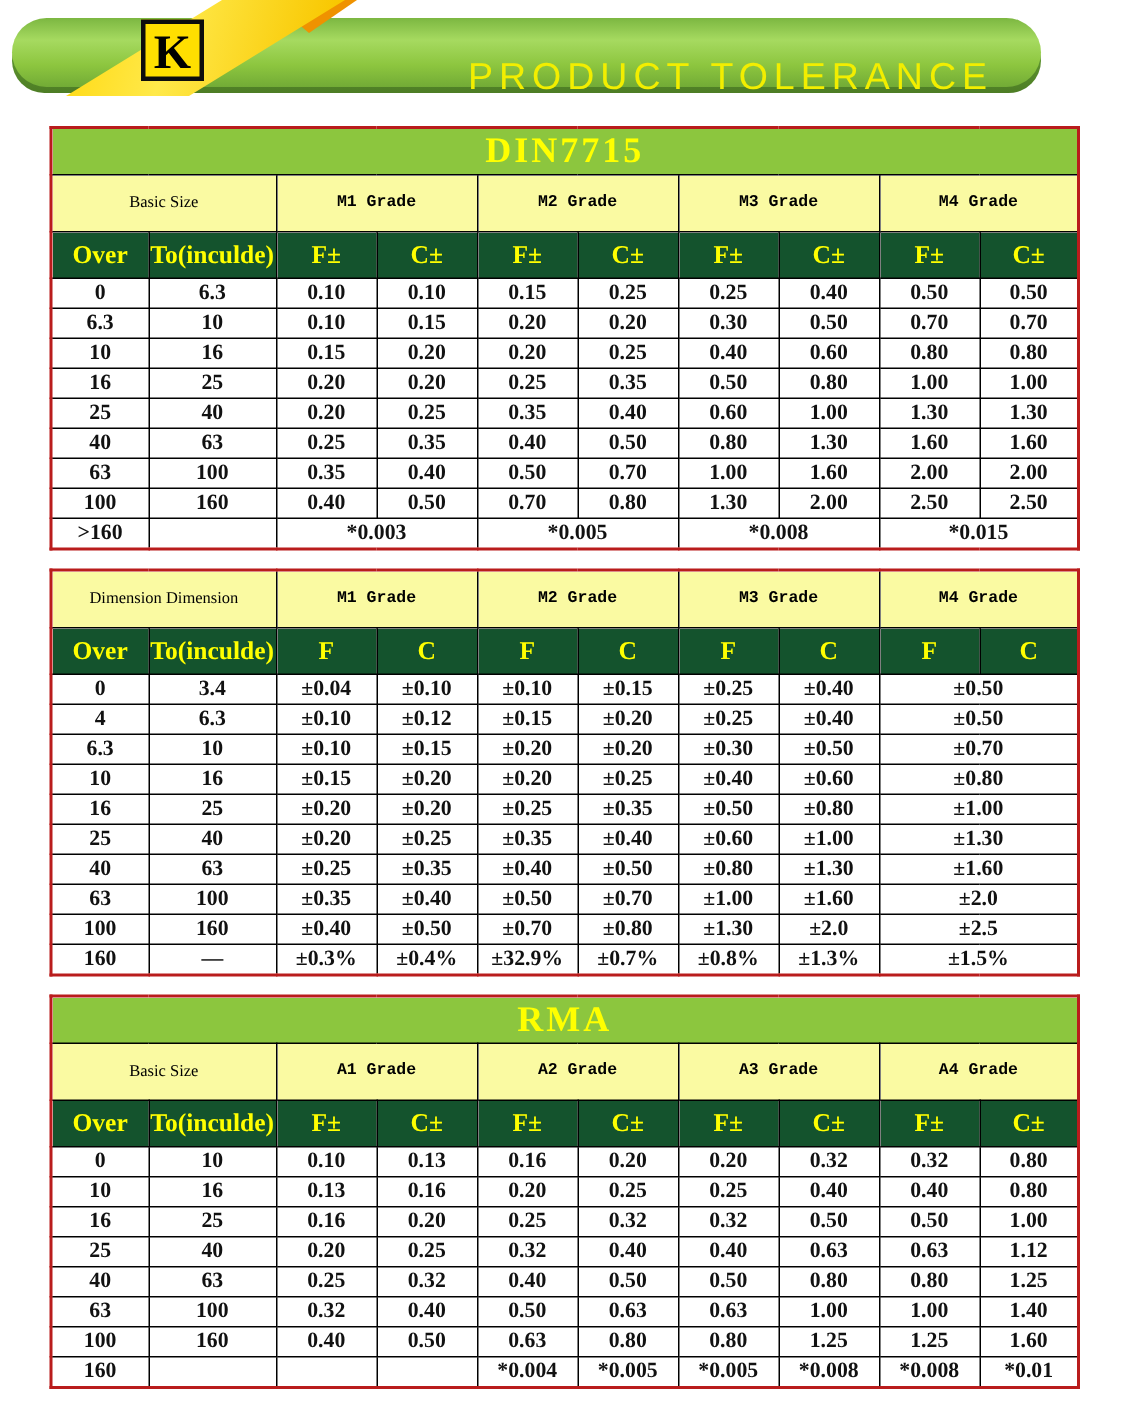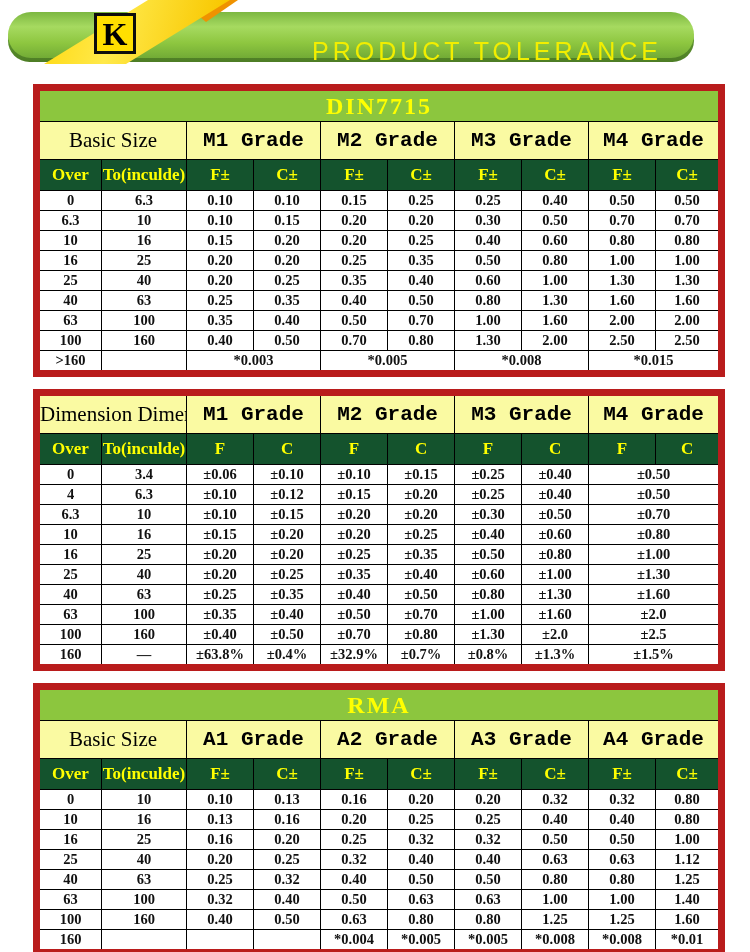--- a/index.html
+++ b/index.html
@@ -44,35 +44,35 @@
   }
   .kletter {
     font-family:"Liberation Serif", serif; font-weight:bold;
     font-size:32px; line-height:1; color:#000;
   }
 
   
   table.tol {
     border-collapse:collapse; table-layout:fixed;
     width:685px; margin:12px 0 0 33px;
-    border:7px solid #b91c1c;
+    border:2px solid #b91c1c;
   }
   table.tol:first-of-type { margin-top:10px; }
   table.tol td {
     border:1px solid #000; text-align:center; vertical-align:middle;
     padding:0; overflow:hidden; white-space:nowrap;
   }
   .title-row td {
     background:#8cc63e; color:#ffff00;
     font-weight:bold; font-size:24px; letter-spacing:2px;
     height:30px; line-height:30px;
   }
   .group-row td {
     background:#fafaa2; color:#000;
-    font-weight:normal; font-size:21px;
+    font-weight:normal; font-size:11px;
     height:37px; line-height:37px;
   }
   .group-row td.grade { font-weight:bold;font-family:Liberation Mono, monospace; }
   .sub-row td {
     background:#14532d; color:#ffff00;
     font-weight:bold; font-size:17px;
     height:30px; line-height:30px;
   }
   .data-row td {
     background:#ffffff; color:#111;
@@ -268,21 +268,21 @@
             <td>F</td>
             <td>C</td>
             <td>F</td>
             <td>C</td>
             <td>F</td>
             <td>C</td>
           </tr>
           <tr class="data-row">
             <td>0</td>
             <td>3.4</td>
-            <td>±0.06</td>
+            <td>±0.04</td>
             <td>±0.10</td>
             <td>±0.10</td>
             <td>±0.15</td>
             <td>±0.25</td>
             <td>±0.40</td>
             <td colspan="2">±0.50</td>
           </tr>
           <tr class="data-row">
             <td>4</td>
             <td>6.3</td>
@@ -367,21 +367,21 @@
             <td>±0.50</td>
             <td>±0.70</td>
             <td>±0.80</td>
             <td>±1.30</td>
             <td>±2.0</td>
             <td colspan="2">±2.5</td>
           </tr>
           <tr class="data-row">
             <td>160</td>
             <td>—</td>
-            <td>±63.8%</td>
+            <td>±0.3%</td>
             <td>±0.4%</td>
             <td>±32.9%</td>
             <td>±0.7%</td>
             <td>±0.8%</td>
             <td>±1.3%</td>
             <td colspan="2">±1.5%</td>
           </tr>
         </tbody>
       </table>
     <table class="tol">

